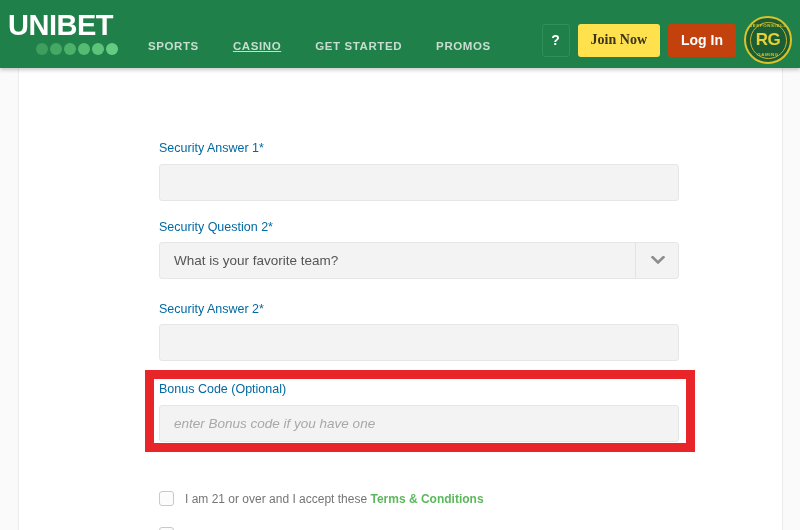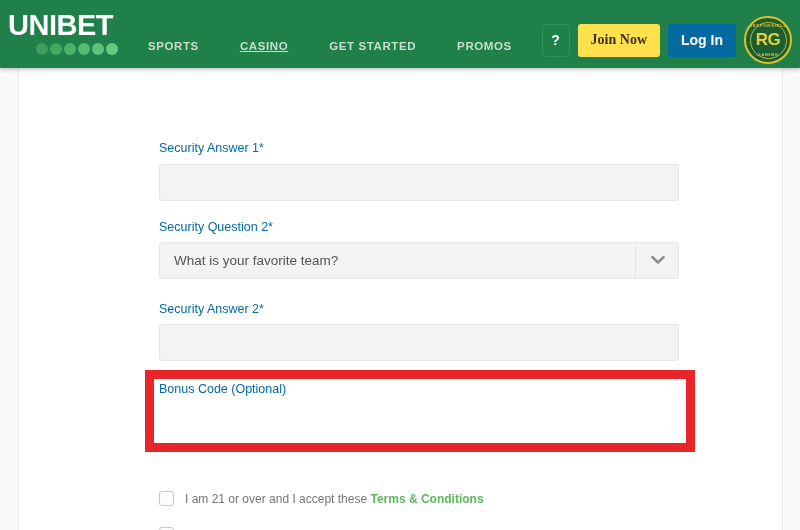--- a/index.html
+++ b/index.html
@@ -55,21 +55,21 @@
     width: 12px;
     height: 12px;
     border-radius: 50%;
   }
 
   .nav {
     position: absolute;
     left: 148px;
     top: 40px;
     display: flex;
-    gap: 8px;
+    gap: 1px;
   }
   .nav-item {
     font-size: 11.5px;
     font-weight: bold;
     letter-spacing: 0.6px;
     color: #c7ddd0;
     text-decoration: none;
     white-space: nowrap;
     cursor: pointer;
   }
@@ -110,21 +110,21 @@
     border: none;
     border-radius: 3px;
     cursor: pointer;
     display: flex;
     align-items: center;
     font-family: Liberation Serif, serif;
   }
   .login-btn {
     height: 33px;
     padding: 16px 13px;
-    background: #0369a1;
+    background: #c2410c;
     color: #ffffff;
     font-size: 14px;
     font-weight: bold;
     border: none;
     border-radius: 3px;
     cursor: pointer;
     display: flex;
     align-items: center;
     font-family: "Liberation Sans", sans-serif;
   }
@@ -374,20 +374,23 @@
       </div>
 
       <div class="field-label row-sa2-label">Security Answer 2*</div>
       <div class="row-sa2-input">
         <input class="text-input" type="text" placeholder="" style="">
       </div>
 
       <div class="highlight-box" style="border-color: rgb(232, 38, 42);"></div>
 
       <div class="field-label bonus-label">Bonus Code (Optional)</div>
+      <div class="bonus-input-wrap">
+        <input class="text-input" type="text" placeholder="enter Bonus code if you have one" style="">
+      </div>
 
       <div class="checks">
 
         <div class="check-row">
           <div class="checkbox"></div>
           <div class="check-text">
             <span>I am 21 or over and I accept these </span><a class="tc-link" style="color: rgb(92, 184, 92);">Terms &amp; Conditions</a>
           </div>
         </div>
 

